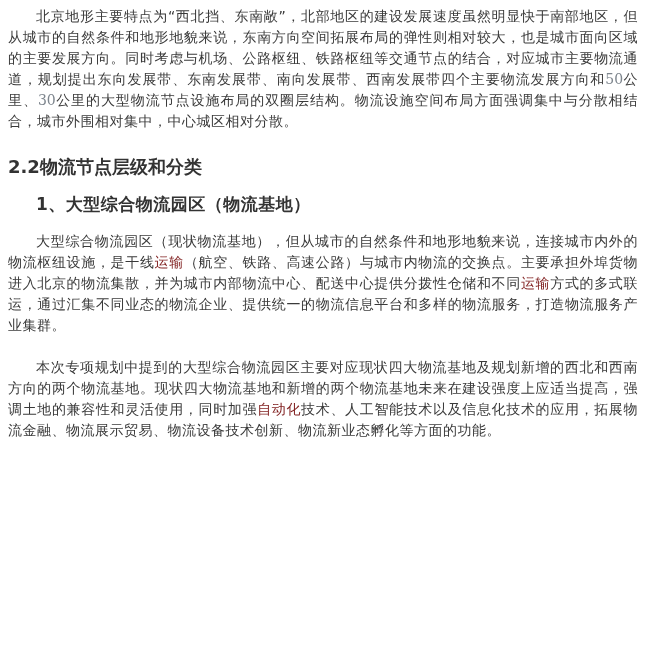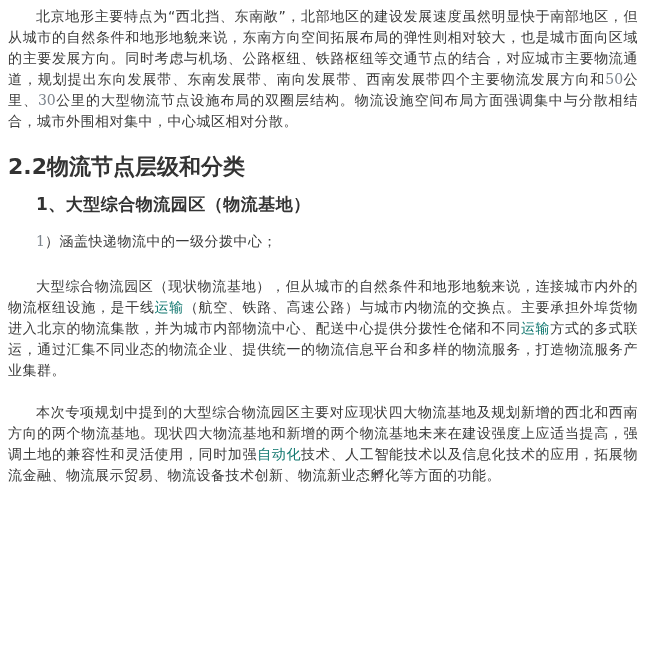--- a/index.html
+++ b/index.html
@@ -24,61 +24,60 @@
     letter-spacing: 0.5px;
   }
   .para.indent {
     text-indent: 2em;
   }
   .list-item {
     margin: 0 0 24px 28px;
     text-indent: 0;
   }
   h2.section-heading {
-    font-size: 22px;
+    font-size: 18px;
     line-height: 28px;
     font-weight: bold;
     color: #333333;
     margin: 10px 0 6px 0;
     font-family: "DejaVu Sans", "Liberation Sans", sans-serif;
   }
   h2.section-heading .h-num {
     letter-spacing: 0;
   }
   h3.subsection-heading {
     font-size: 17px;
     line-height: 22px;
     font-weight: bold;
     color: #333333;
     margin: 12px 0 16px 28px;
     letter-spacing: 0.5px;
   }
   .inline-link {
-    color: #0f766e;
+    color: #7f1d1d;
     cursor: pointer;
     text-decoration: none;
   }
   .num {
     color: #7d858d;
     font-family: "DejaVu Serif", "Liberation Serif", serif;
     letter-spacing: 0;
   }
 </style>
 </head>
 <body>
 
 <div class="page">
 
   <p class="para indent"><span>北京地形主要特点为“西北挡、东南敞”，北部地区的建设发展速度虽然明显快于南部地区，但从城市的自然条件和地形地貌来说，东南方向空间拓展布局的弹性则相对较大，也是城市面向区域的主要发展方向。同时考虑与机场、公路枢纽、铁路枢纽等交通节点的结合，对应城市主要物流通道，规划提出东向发展带、东南发展带、南向发展带、西南发展带四个主要物流发展方向和</span><span class="num">50</span><span>公里、</span><span class="num">30</span><span>公里的大型物流节点设施布局的双圈层结构。物流设施空间布局方面强调集中与分散相结合，城市外围相对集中，中心城区相对分散。</span></p>
 
   <h2 class="section-heading"><span class="h-num">2.2</span><span>物流节点层级和分类</span></h2>
 
   <h3 class="subsection-heading">1、大型综合物流园区（物流基地）</h3>
 
-  <p class="para list-item"><span class="num">1</span><span>）涵盖快递物流中的一级分拨中心；</span></p>
 
 
 
 
   <p class="para indent"><span>大型综合物流园区（现状物流基地），但从城市的自然条件和地形地貌来说，连接城市内外的物流枢纽设施，是干线</span><span class="inline-link">运输</span><span>（航空、铁路、高速公路）与城市内物流的交换点。主要承担外埠货物进入北京的物流集散，并为城市内部物流中心、配送中心提供分拨性仓储和不同</span><span class="inline-link">运输</span><span>方式的多式联运，通过汇集不同业态的物流企业、提供统一的物流信息平台和多样的物流服务，打造物流服务产业集群。</span></p>
 
 
   <p class="para indent"><span>本次专项规划中提到的大型综合物流园区主要对应现状四大物流基地及规划新增的西北和西南方向的两个物流基地。现状四大物流基地和新增的两个物流基地未来在建设强度上应适当提高，强调土地的兼容性和灵活使用，同时加强</span><span class="inline-link">自动化</span><span>技术、人工智能技术以及信息化技术的应用，拓展物流金融、物流展示贸易、物流设备技术创新、物流新业态孵化等方面的功能。</span></p>
 
 </div>

